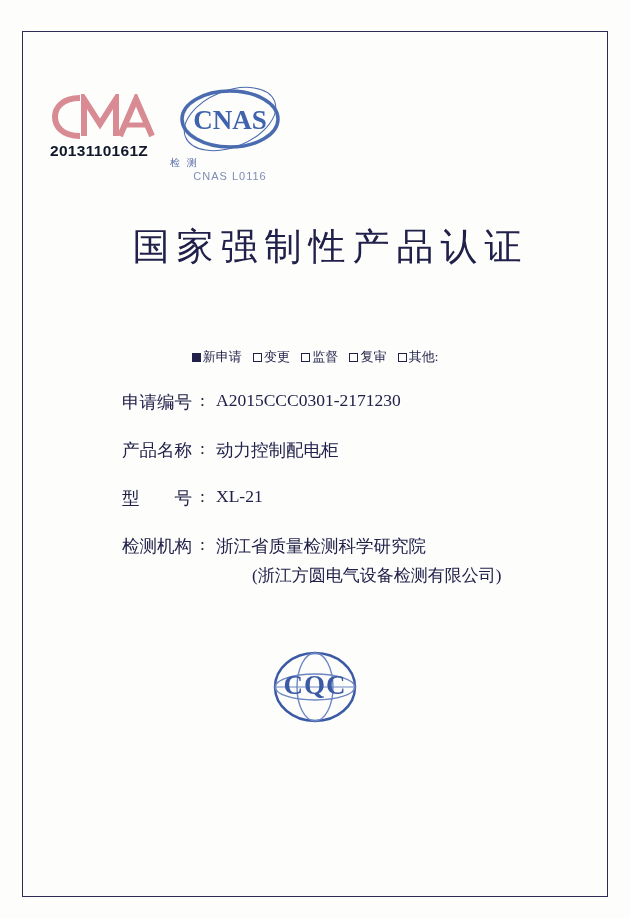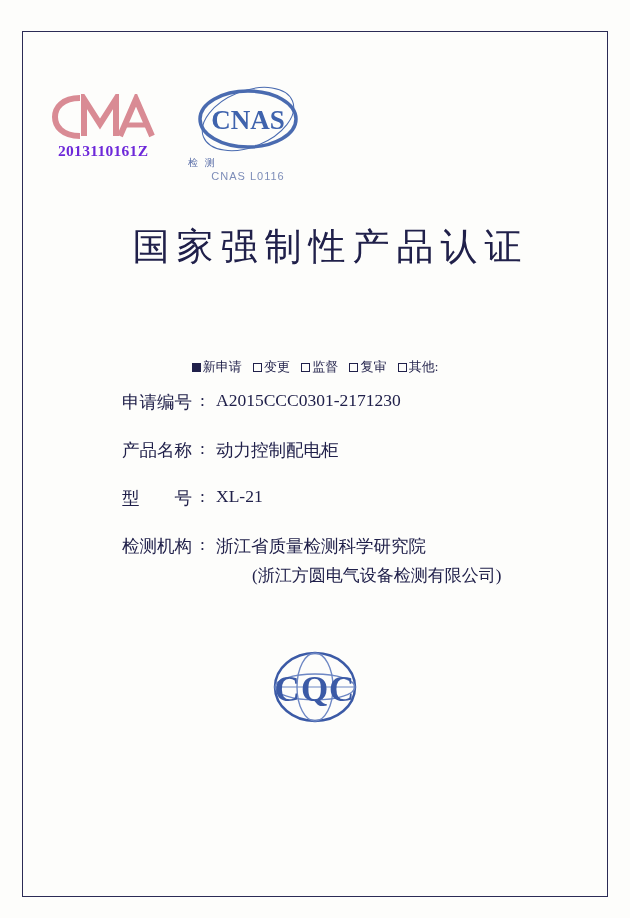--- a/index.html
+++ b/index.html
@@ -53,33 +53,33 @@
   }
   .ma-mark .ma-glyph {
     position: absolute;
     left: 0;
     top: 0;
     width: 106px;
     height: 46px;
   }
   .ma-code {
     position: absolute;
-    left: 8px;
+    left: 0;
     top: 48px;
     width: 118px;
     font-size: 15.5px;
     font-weight: bold;
-    color: #6d28d9;
+    color: #0f172a;
     letter-spacing: 0.3px;
-    font-family: Liberation Serif, serif;
+    font-family: Liberation Sans, sans-serif;
   }
   
   .cnas-mark {
     position: absolute;
-    left: 188px;
+    left: 170px;
     top: 84px;
     width: 120px;
     height: 105px;
   }
   .cnas-sub {
     position: absolute;
     top: 72px;
     left: 0;
     width: 120px;
     text-align: left;
@@ -132,21 +132,21 @@
     left: 0;
     top: 348px;
     width: 630px;
     text-align: center;
     font-size: 13px;
     color: #1e1e48;
     font-family: "Liberation Serif", serif;
   }
   .checkrow .opt {
     display: inline-block;
-    margin: 10px 4px;
+    margin: 0 4px;
     white-space: nowrap;
   }
   .box {
     display: inline-block;
     width: 9px;
     height: 9px;
     border: 1px solid #20204a;
     margin-right: 2px;
     vertical-align: -1px;
     box-sizing: border-box;
@@ -204,21 +204,21 @@
     top: 648px;
     width: 114px;
     height: 78px;
   }
   .cqc-text {
     position: absolute;
     left: 0;
     top: 22px;
     width: 114px;
     text-align: center;
-    font-size: 35px;
+    font-size: 27px;
     font-weight: bold;
     color: #3b5aa6;
     letter-spacing: 1px;
     font-family: "Liberation Serif", serif;
   }
 </style>
 </head>
 <body>
 
 <div class="page">

